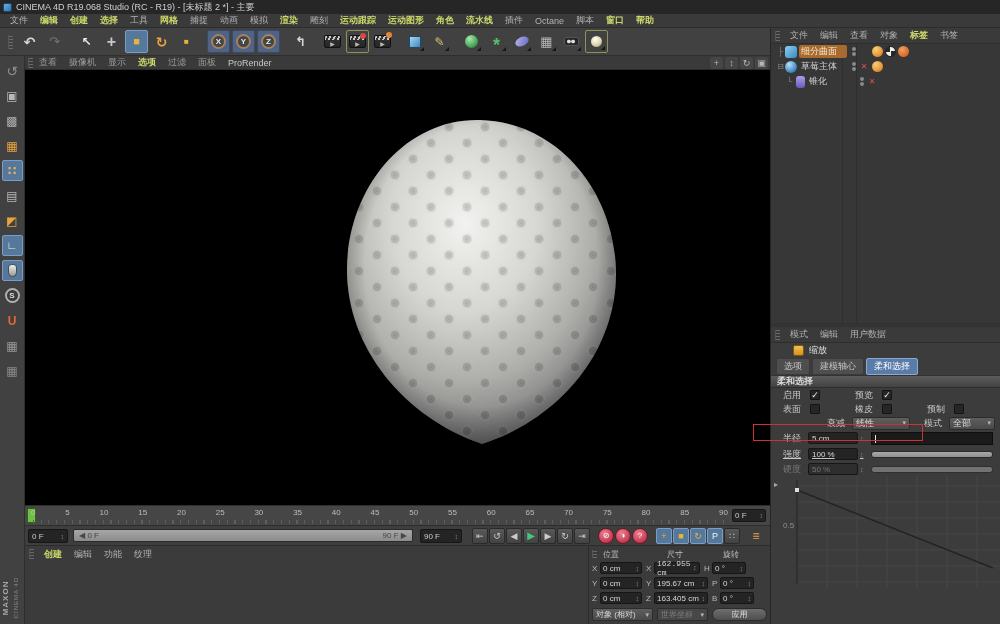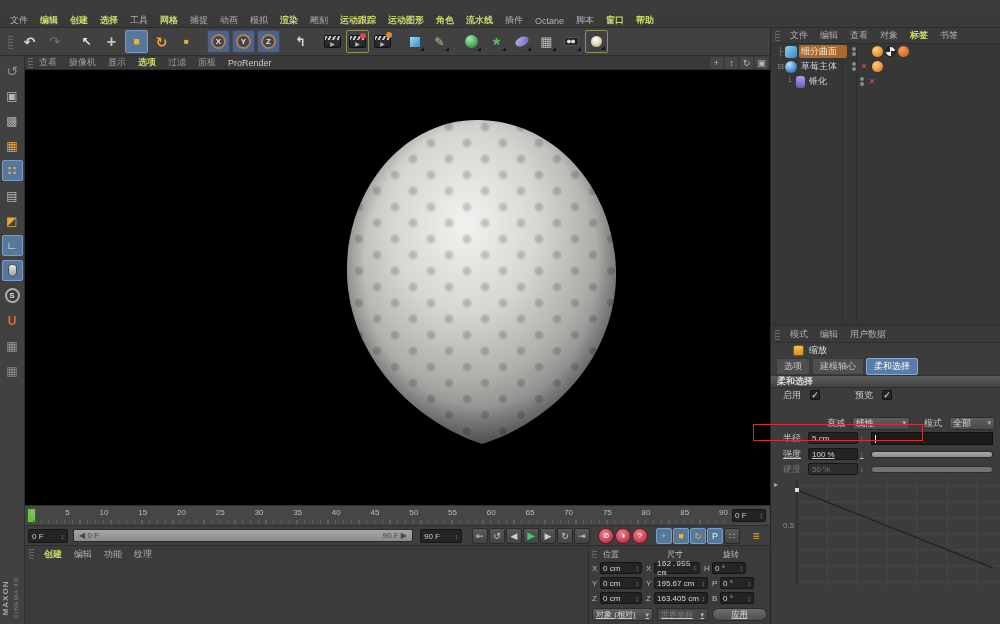--- a/index.html
+++ b/index.html
@@ -89,21 +89,21 @@
   #matmenu{display:flex;align-items:center;height:16px;padding-left:4px;}
   #matmenu .grip{margin-right:4px;height:10px;}
 
   
   #coords{left:588px;top:545px;width:182px;height:79px;background:#3b3b3b;border-top:1px solid #2c2c2c;border-left:1px solid #2c2c2c;font-size:8px;}
   #coords .hdr{position:absolute;top:3px;color:#c0c0c0;}
   .crow{display:flex;align-items:center;height:14px;margin-top:1px;padding-left:3px;}
   .clbl{width:8px;color:#b8b8b8;}
   .cfld{height:12px;background:#242424;border:1px solid #161616;border-radius:2px;color:#d6d6d6;display:flex;align-items:center;justify-content:space-between;padding:0 2px;margin-right:4px;}
   #coordrows{position:absolute;top:14px;left:0;right:0;}
-  #coordbtns{position:absolute;bottom:3px;left:3px;right:3px;display:flex;gap:4px;align-items:center;text-decoration:underline;}
+  #coordbtns{position:absolute;bottom:3px;left:3px;right:3px;display:flex;gap:4px;align-items:center;}
   .dd{height:13px;background:linear-gradient(#5e5e5e,#4a4a4a);border:1px solid #2c2c2c;border-radius:2px;display:flex;align-items:center;justify-content:space-between;padding:0 3px;color:#d8d8d8;}
   .dd.gray{background:#474747;color:#7d7d7d;}
   .dd .arr{font-size:7px;color:#b8b8b8;margin-left:3px;}
   #applybtn{width:56px;height:13px;margin-left:auto;border-radius:7px;background:linear-gradient(#6e6e6e,#4e4e4e);border:1px solid #2c2c2c;color:#e0e0e0;display:flex;align-items:center;justify-content:center;}
 
   
   #rightpanel{left:770px;top:28px;width:230px;height:596px;background:#3c3c3c;border-left:1px solid #262626;}
   .pmenu{display:flex;align-items:center;height:16px;padding-left:4px;background:#3a3a3a;border-bottom:1px solid #2e2e2e;}
   .pmenu .grip{margin-right:4px;height:10px;}
   #om-tree{position:absolute;top:16px;left:0;width:230px;height:279px;background:#373737;}
@@ -150,20 +150,24 @@
   #am-curve .expander{position:absolute;left:3px;top:4px;color:#aaa;font-size:8px;}
 
   
   #annotation{left:753px;top:424px;width:170px;height:17px;border:1px solid #cc3333;z-index:50;}
 </style>
 </head>
 <body>
 
 <div id="stage">
 
+  <div id="titlebar" class="abs">
+    <span class="appicon"></span>
+    <span>CINEMA 4D R19.068 Studio (RC - R19) - [未标题 2 *] - 主要</span>
+  </div>
 
   <div id="menubar" class="abs">
 
   <span class="mi" data-hl="0">文件</span>
       <span class="mi" data-hl="1">编辑</span>
       <span class="mi" data-hl="1">创建</span>
       <span class="mi" data-hl="1">选择</span>
       <span class="mi" data-hl="0">工具</span>
       <span class="mi" data-hl="1">网格</span>
       <span class="mi" data-hl="0">捕捉</span>
@@ -604,20 +608,37 @@
         <span class="cbgroup">
           <span class="albl">启用</span>
           <span class="cb">✓</span>
         </span>
 
         <span class="cbgroup">
           <span class="albl">预览</span>
           <span class="cb">✓</span>
         </span>
       </div>
+    <div class="arow" style="top:374px;">
+
+        <span class="cbgroup">
+          <span class="albl">表面</span>
+          <span class="cb"></span>
+        </span>
+
+        <span class="cbgroup">
+          <span class="albl">橡皮</span>
+          <span class="cb"></span>
+        </span>
+
+        <span class="cbgroup">
+          <span class="albl">预制</span>
+          <span class="cb"></span>
+        </span>
+      </div>
     <div class="arow" style="top:388px;margin-left:44px;">
       <span class="albl">衰减</span>
       <span class="dd" style="width:58px;">
         <span>线性</span>
           <span class="arr">▾</span>
       </span>
       <span class="albl" style="margin-left:14px;">模式</span>
       <span class="dd" style="width:46px;">
         <span>全部</span>
           <span class="arr">▾</span>

